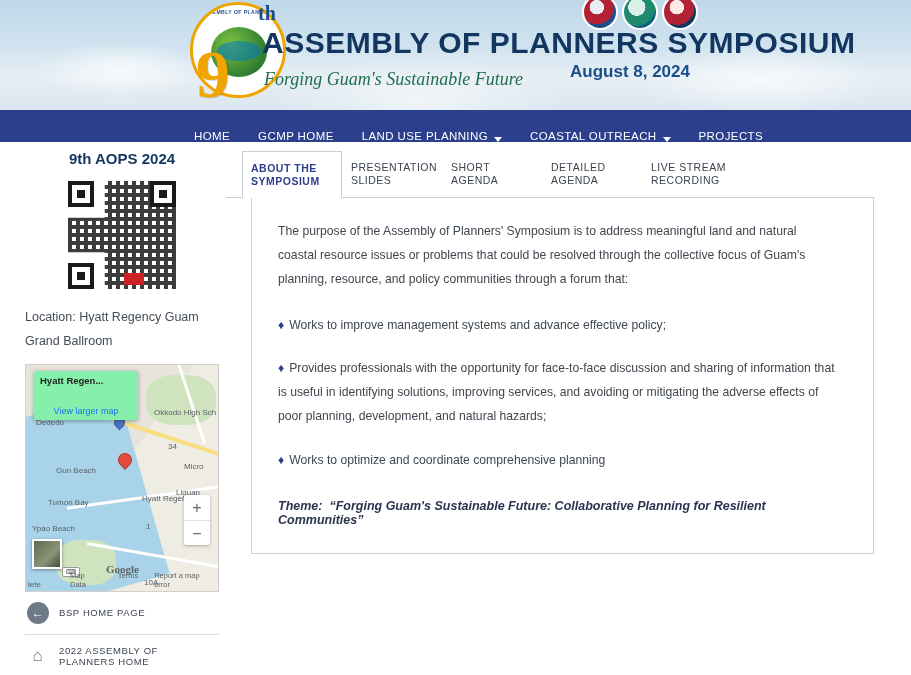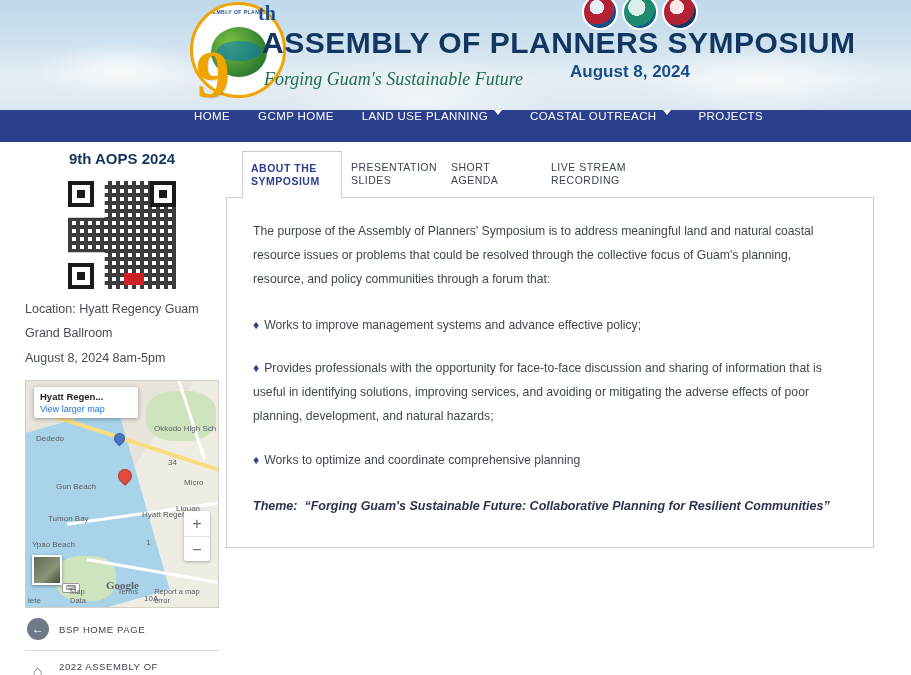--- a/index.html
+++ b/index.html
@@ -122,21 +122,21 @@
   
   .navbar {
     width: 911px; height: 32px;
     background: #2b3f8c;
     display: flex;
     align-items: stretch;
     padding-left: 180px;
   }
   .nav-item {
     display: flex;
-    align-items: flex-start;
+    align-items: flex-end;
     gap: 6px;
     padding: 0 14px;
     color: #ffffff;
     font-size: 11.5px;
     letter-spacing: .4px;
     cursor: pointer;
     white-space: nowrap;
   }
   .caret {
     width: 0; height: 0;
@@ -202,21 +202,21 @@
     opacity: .85;
     clip-path: polygon(34% 0, 100% 0, 100% 34%, 100% 100%, 34% 100%, 34% 66%, 0 66%, 0 34%, 34% 34%);
   }
   .qr .red {
     position: absolute;
     left: 56px; bottom: 4px;
     width: 20px; height: 12px;
     background: #cc2127;
   }
   .side-text {
-    margin-top: 8px;
+    margin-top: 16px;
     font-size: 12.5px;
     color: #444c55;
     line-height: 1.95;
   }
   .map-box {
     position: relative;
     margin-top: 10px;
     width: 194px; height: 228px;
     background: #e8e4dc;
     overflow: hidden;
@@ -275,29 +275,29 @@
   .map-pin.small {
     left: 88px; top: 52px;
     width: 11px; height: 11px;
     background: #4a73c4;
     border-color: #3a5da0;
   }
   .map-tip {
     position: absolute;
     left: 8px; top: 6px;
     width: 104px;
-    background: #ffffff;
+    background: #86efac;
     border-radius: 2px;
     box-shadow: 0 1px 4px rgba(0,0,0,.35);
     padding: 4px 6px;
     font-size: 9.5px;
     color: #333;
   }
   .map-tip .lbl { font-weight: bold; color: #222; }
-  .map-tip .lnk { color: #1a73e8; font-size: 9px; margin-top: 2px; }
+  .map-tip .lnk { color: #1a73e8; font-size: 9px; margin-top: 20px; text-align: center; }
   .map-zoom {
     position: absolute;
     right: 8px; bottom: 46px;
     width: 26px;
     background: #fff;
     border-radius: 2px;
     box-shadow: 0 1px 3px rgba(0,0,0,.3);
     text-align: center;
     color: #666;
   }
@@ -407,20 +407,21 @@
     font-weight: bold;
     margin-bottom: -1px;
   }
   .tab.wide { width: 118px; }
   .panel {
     border: 1px solid #c9ced6;
     border-top: none;
     background: #ffffff;
     padding: 22px 38px 26px 26px;
     min-height: 350px;
+    margin-left: 25px;
   }
   .panel p {
     margin: 0 0 22px 0;
     font-size: 12.2px;
     line-height: 1.95;
     color: #3f4750;
   }
   .panel p.bullet {
     margin-bottom: 20px;
   }
@@ -491,21 +492,20 @@
         <div class="finder f-tl"></div>
         <div class="finder f-tr"></div>
         <div class="finder f-bl"></div>
         <div class="red"></div>
       </div>
     </div>
 
     <div class="side-text">
       <div>Location: Hyatt Regency Guam</div>
       <div>Grand Ballroom</div>
-      <div>August 8, 2024 8am-5pm</div>
     </div>
 
     <div class="map-box">
       <div class="map-land"></div>
       <div class="map-water"></div>
       <div class="map-water2"></div>
       <div class="green-patch gp1"></div>
       <div class="green-patch gp2"></div>
       <div class="road r1"></div>
       <div class="road r2"></div>
@@ -559,20 +559,21 @@
       <span class="home-icon">⌂</span>
       <span>2022 ASSEMBLY OF PLANNERS HOME</span>
     </div>
   </div>
 
   <div class="content">
     <div class="tabs">
       <div class="tab active">ABOUT THE SYMPOSIUM</div>
       <div class="tab">PRESENTATION SLIDES</div>
       <div class="tab">SHORT AGENDA</div>
+      <div class="tab">DETAILED AGENDA</div>
       <div class="tab wide">LIVE STREAM RECORDING</div>
     </div>
 
     <div class="panel">
       <p>The purpose of the Assembly of Planners' Symposium is to address meaningful land and natural coastal resource issues or problems that could be resolved through the collective focus of Guam's planning, resource, and policy communities through a forum that:</p>
 
       <p class="bullet">
         <span class="diamond">♦</span><span>Works to improve management systems and advance effective policy;</span>
       </p>
       <p class="bullet">

